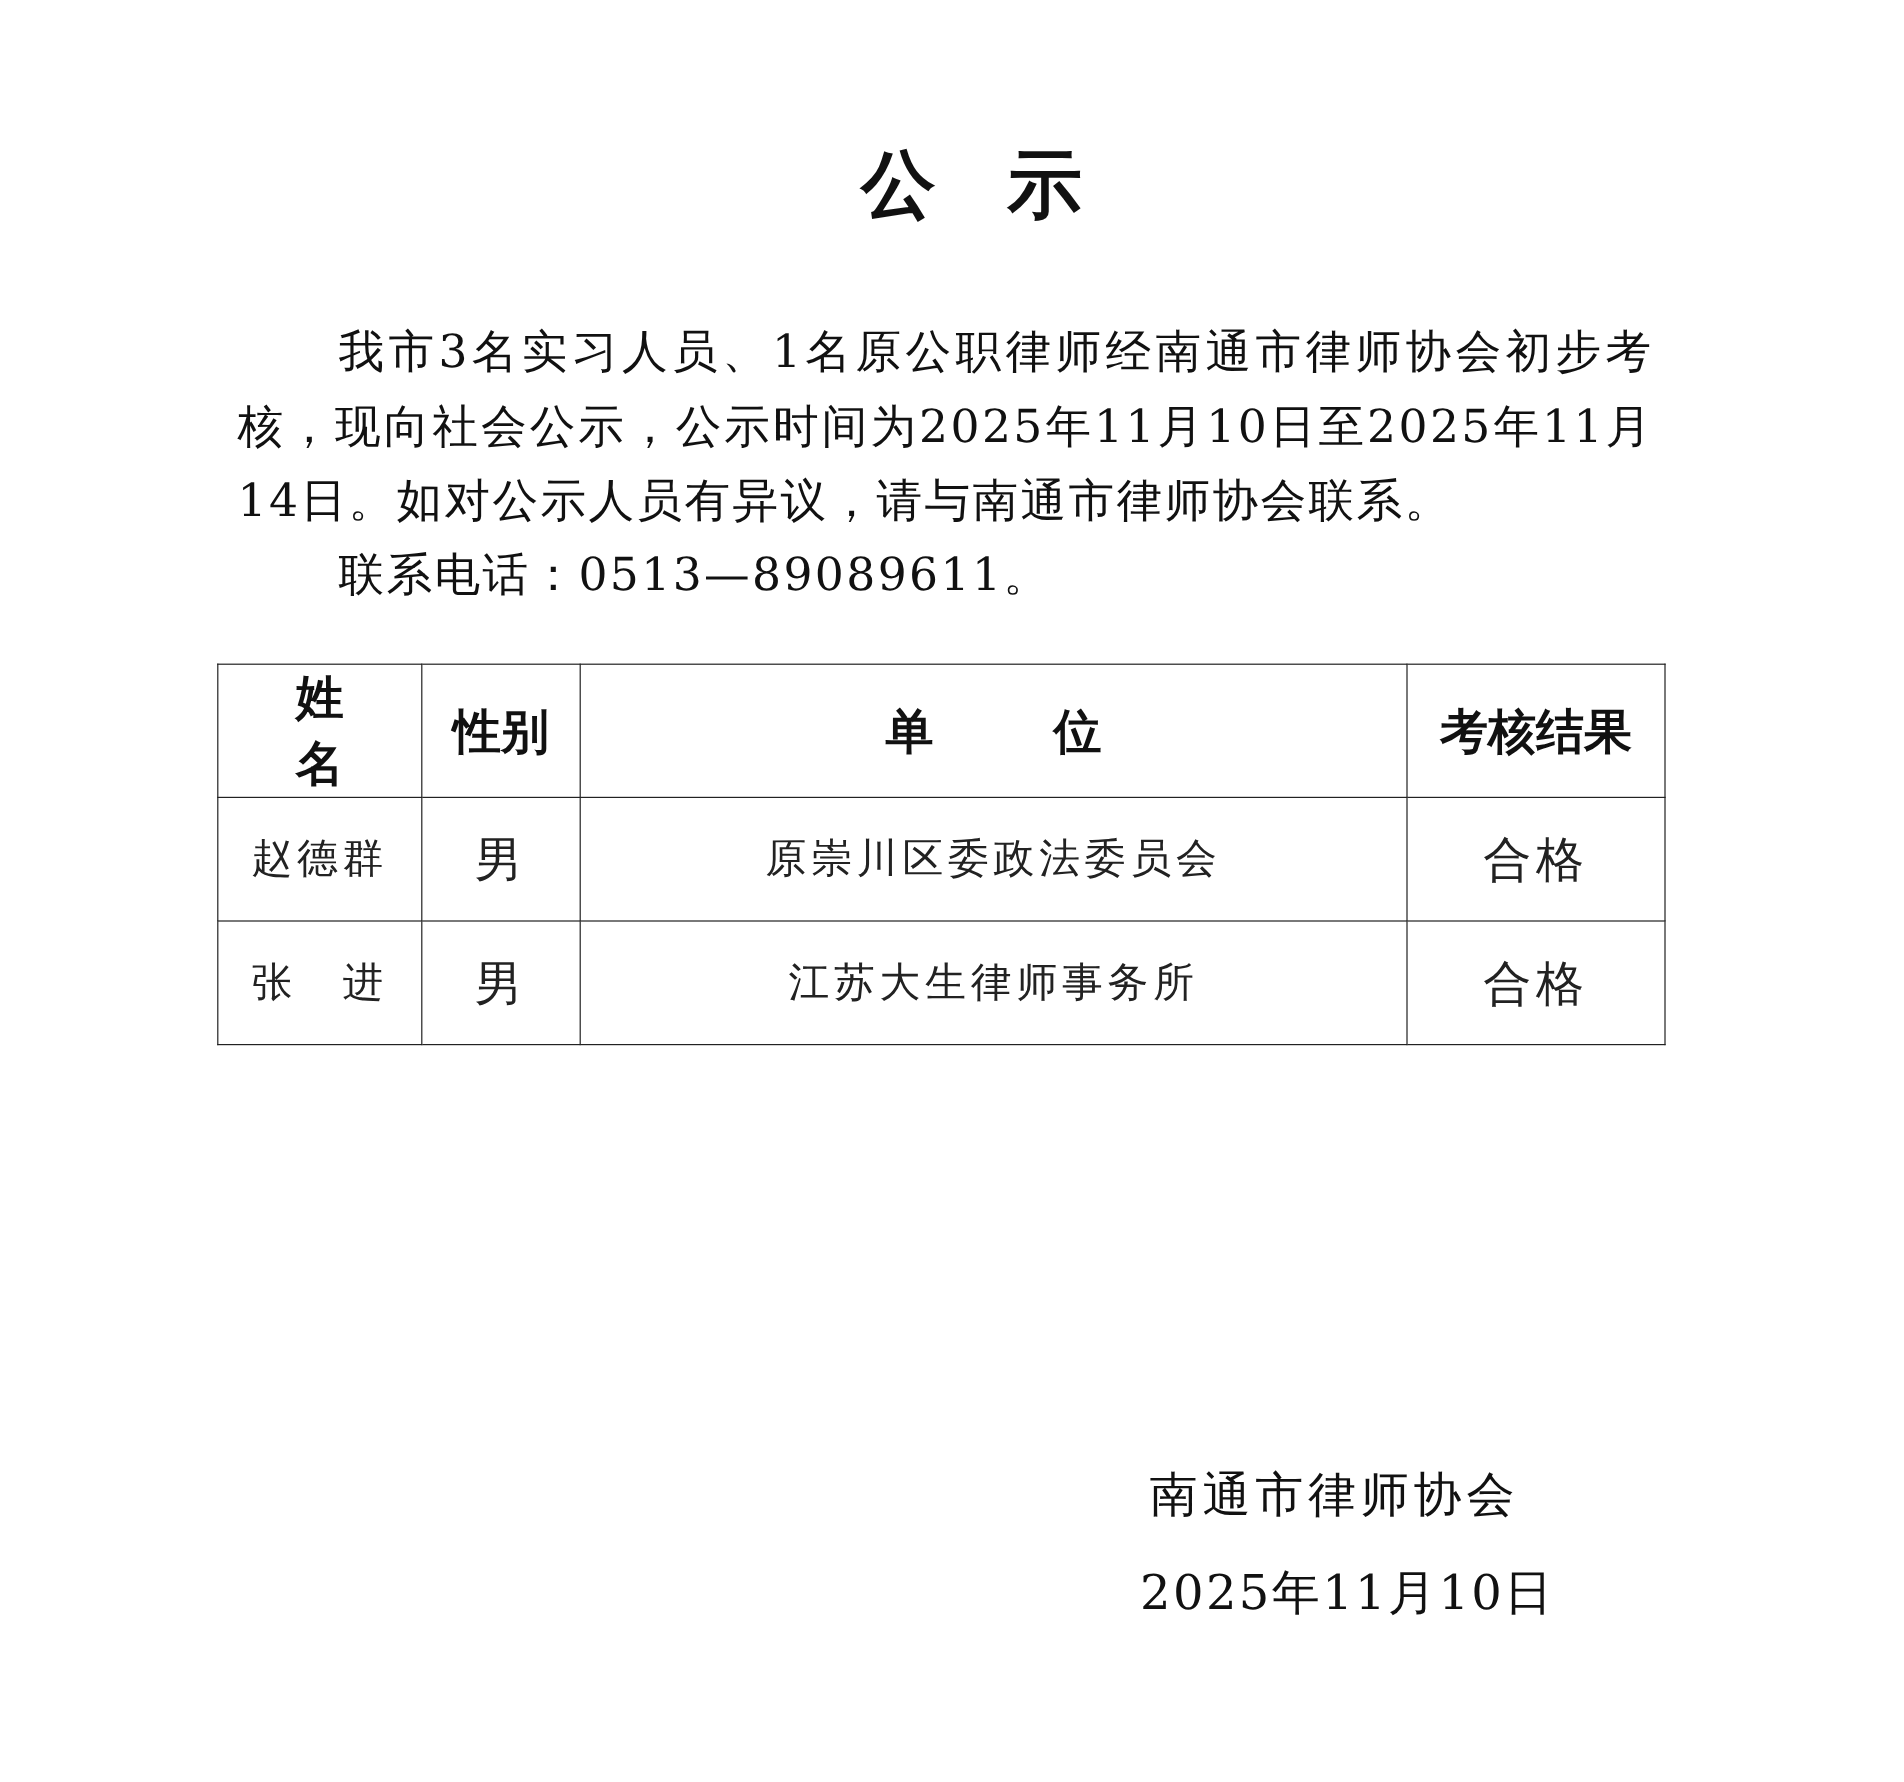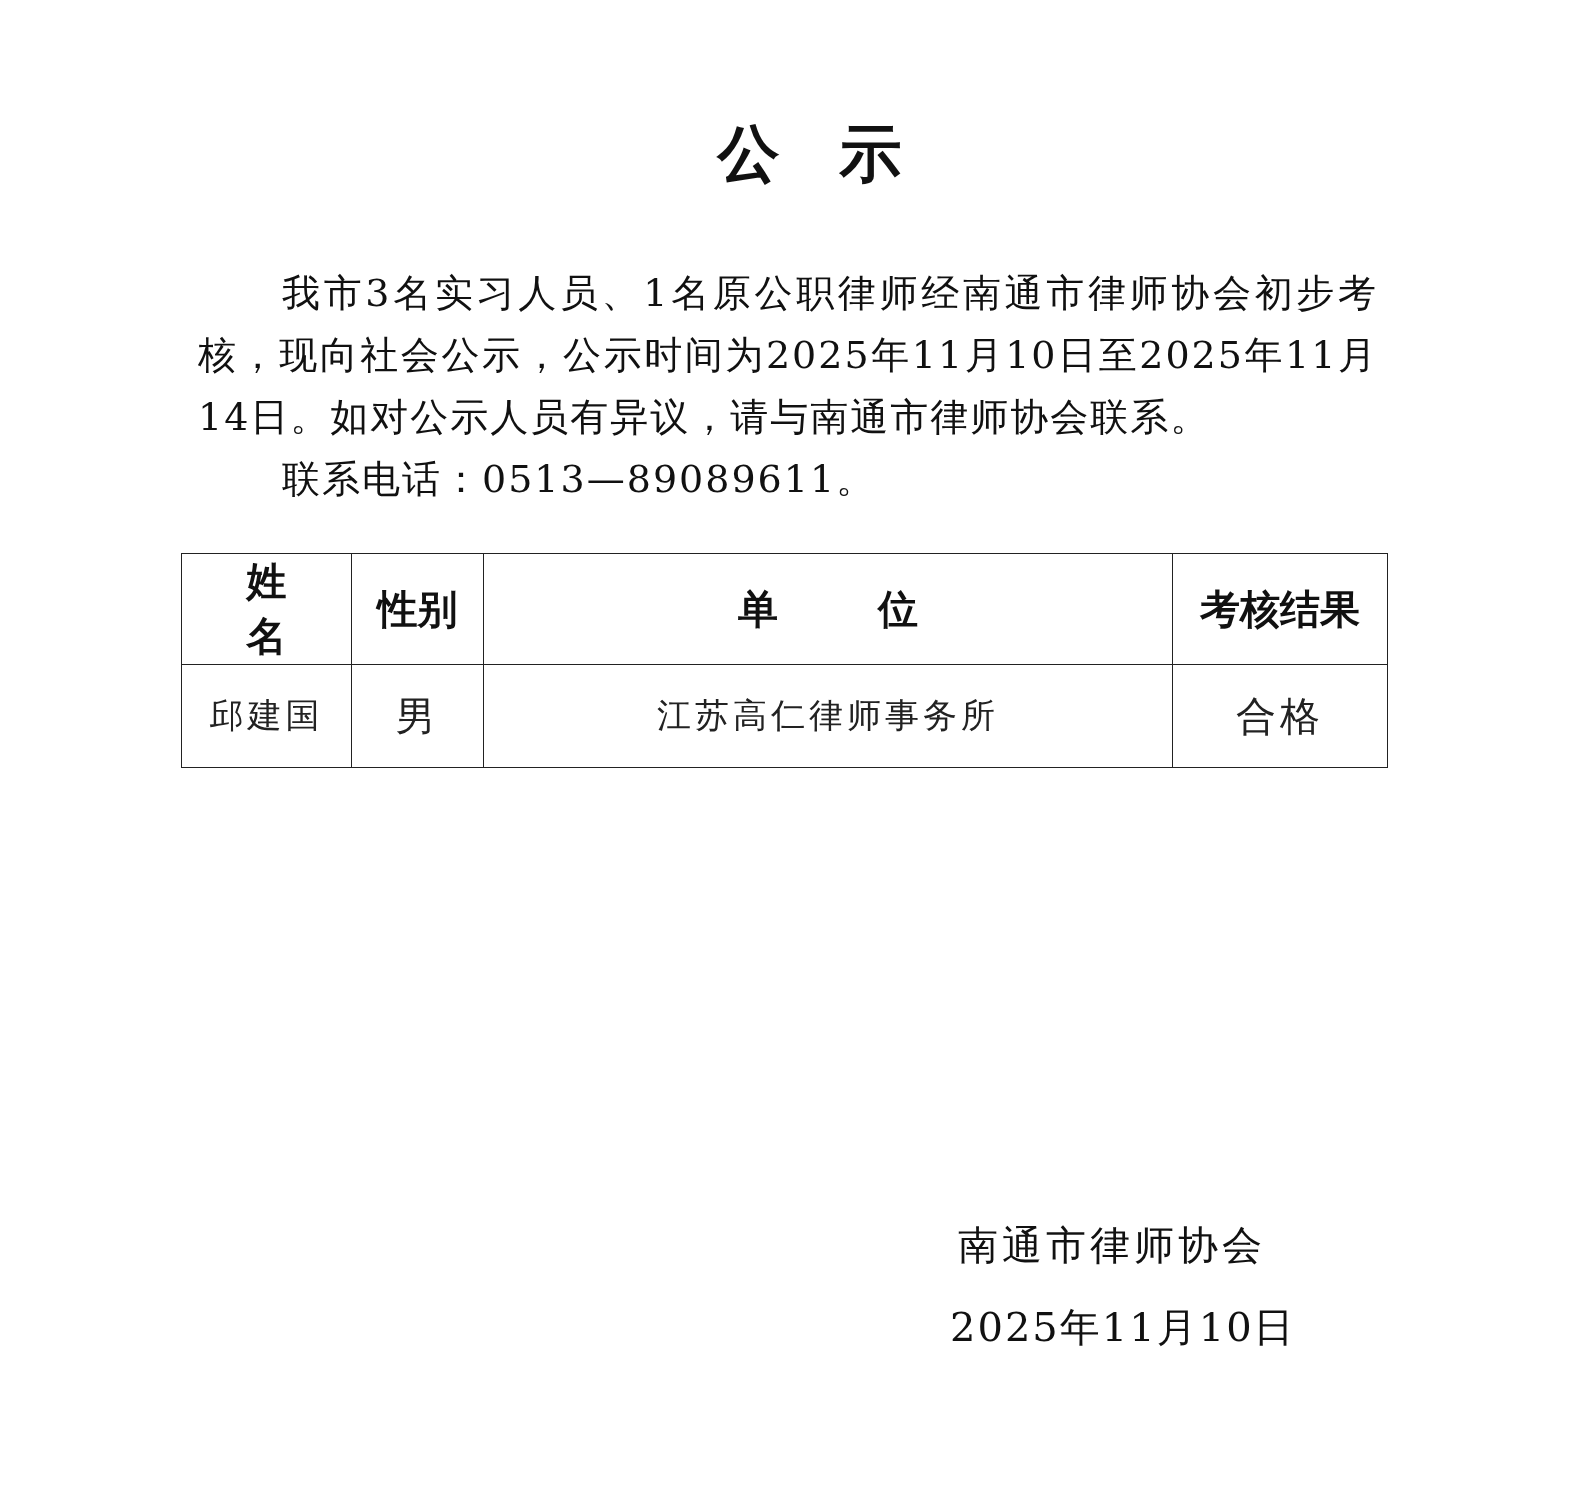--- a/index.html
+++ b/index.html
@@ -71,22 +71,28 @@
   <thead>
     <tr>
       <th class="th-spaced">姓名</th>
       <th>性别</th>
       <th class="th-unit-spaced">单位</th>
       <th>考核结果</th>
     </tr>
   </thead>
   <tbody>
     <tr>
-      <td>邱建国</td>
+      <td>赵德群</td>
       <td class="gender">男</td>
-      <td>江苏高仁律师事务所</td>
+      <td>原崇川区委政法委员会</td>
+      <td class="result">合格</td>
+    </tr>
+    <tr>
+      <td>张　进</td>
+      <td class="gender">男</td>
+      <td>江苏大生律师事务所</td>
       <td class="result">合格</td>
     </tr>
   </tbody>
 </table>
 
 <div class="signature">南通市律师协会</div>
 <div class="date">2025年11月10日</div>
 
 </body></html>

